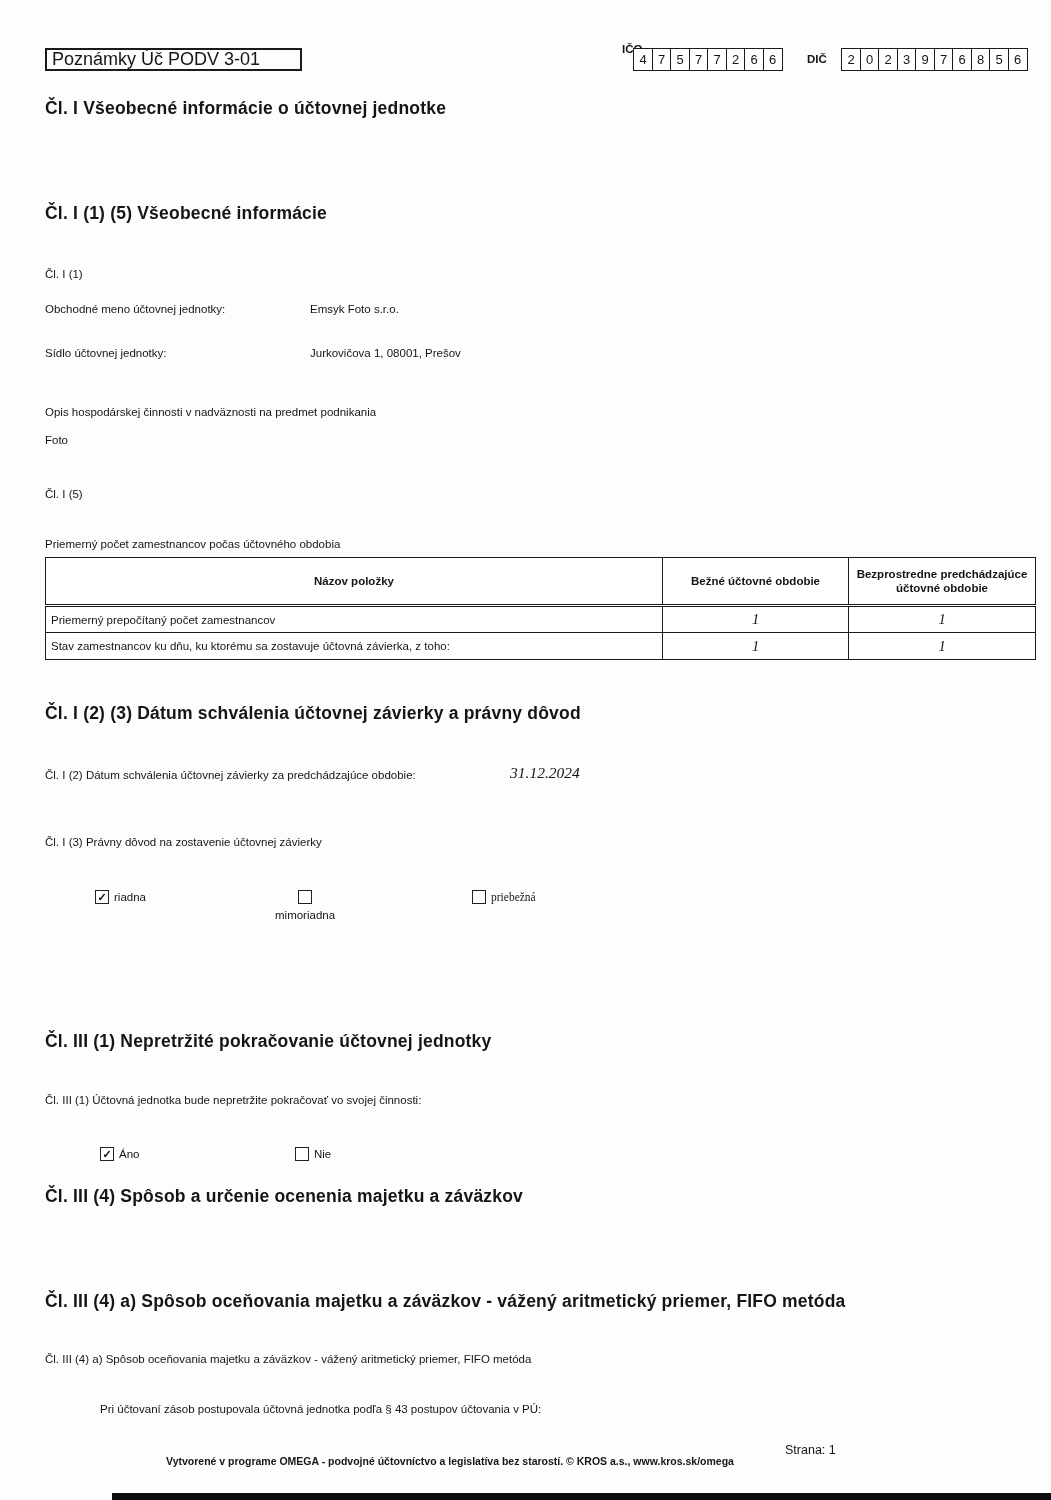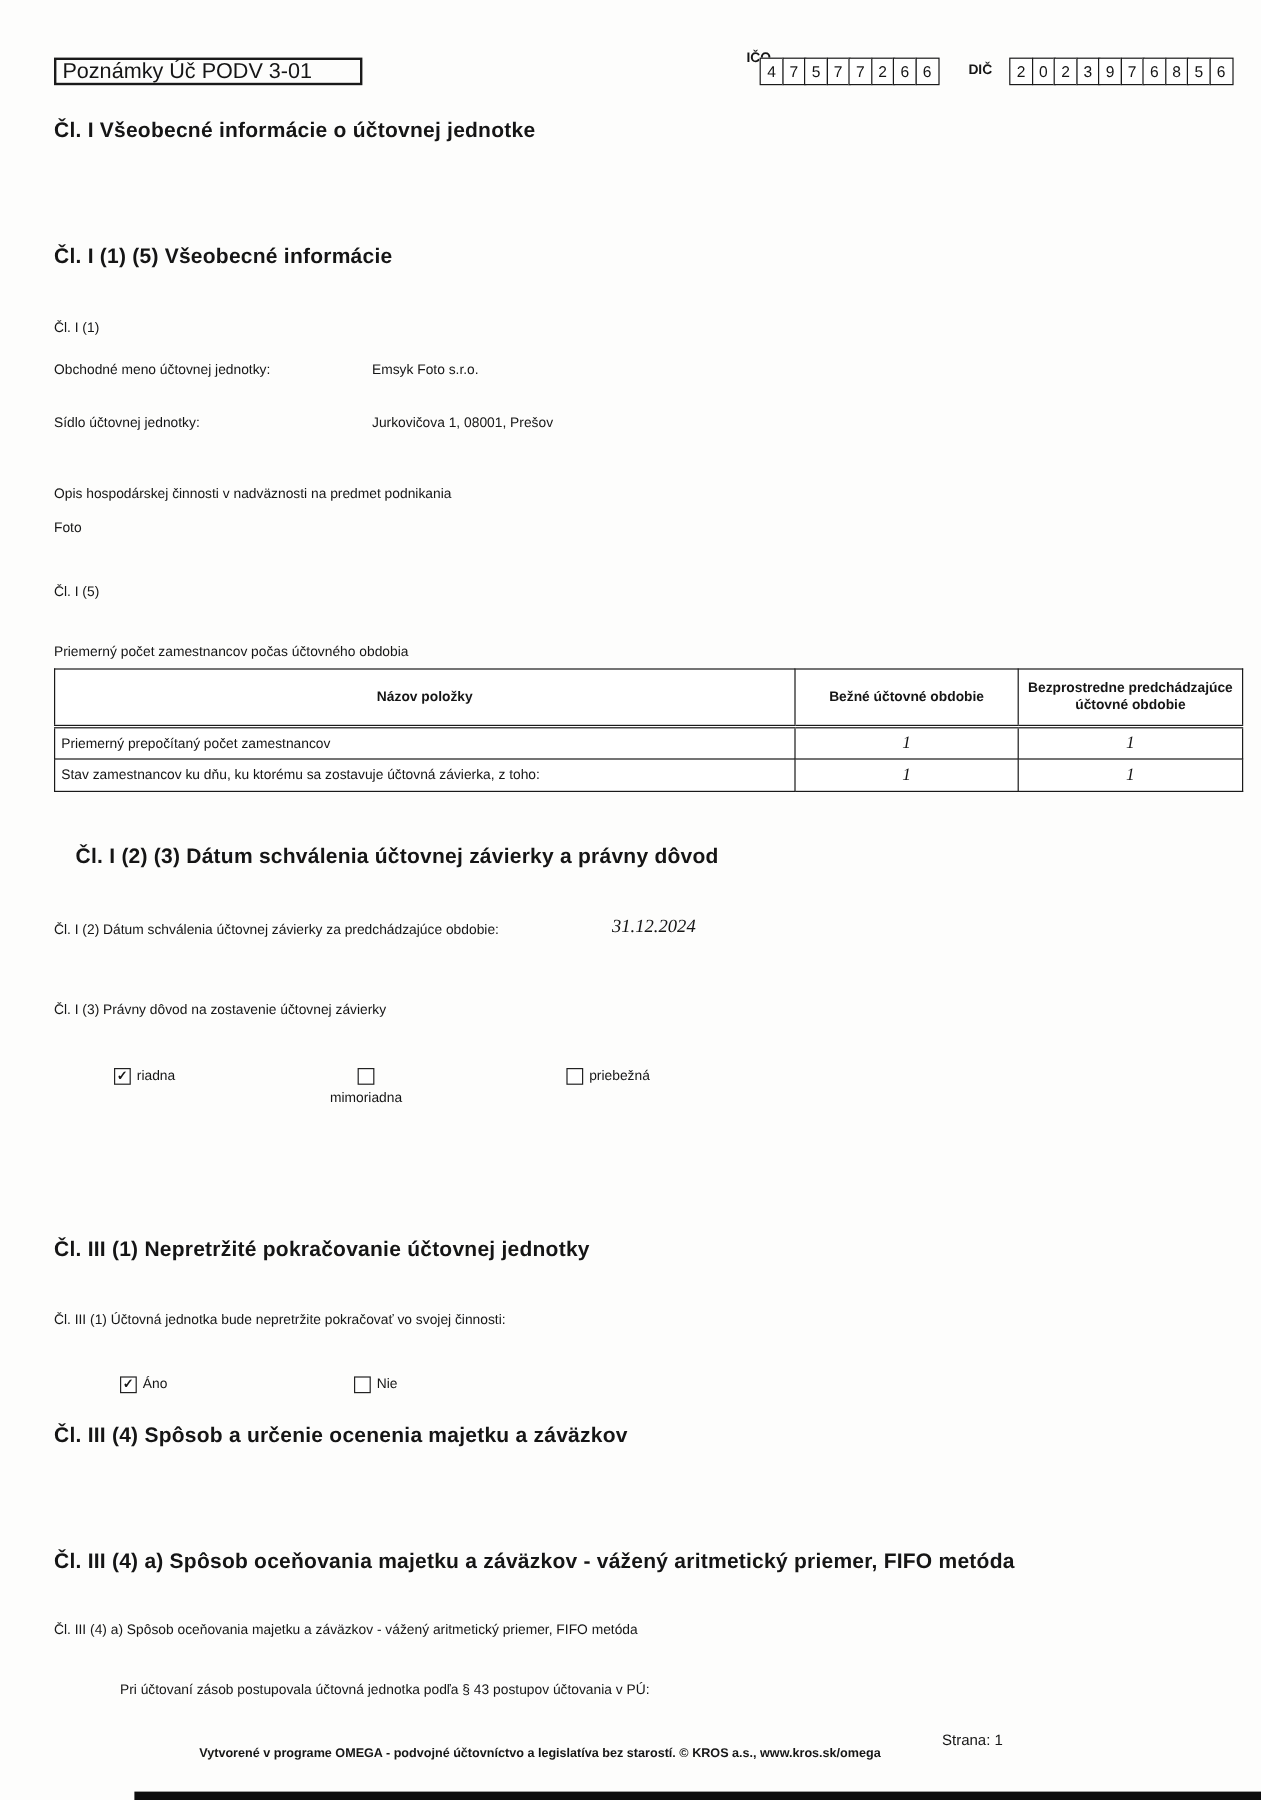--- a/index.html
+++ b/index.html
@@ -104,34 +104,34 @@
         <td class="num">1</td>
       </tr>
       <tr>
         <td>Stav zamestnancov ku dňu, ku ktorému sa zostavuje účtovná závierka, z toho:</td>
         <td class="num">1</td>
         <td class="num">1</td>
       </tr>
     </tbody>
   </table>
 
-  <div class="abs h1" style="left:63px; top:703px;">Čl. I (2) (3) Dátum schválenia účtovnej závierky a právny dôvod</div>
+  <div class="abs h1" style="left:45px; top:703px;">Čl. I (2) (3) Dátum schválenia účtovnej závierky a právny dôvod</div>
   <div class="abs small" style="left:45px; top:769px;">Čl. I (2) Dátum schválenia účtovnej závierky za predchádzajúce obdobie:</div>
   <div class="abs value-italic" style="left:510px; top:764px;">31.12.2024</div>
   <div class="abs small" style="left:45px; top:836px;">Čl. I (3) Právny dôvod na zostavenie účtovnej závierky</div>
 
   <div class="abs cb" style="left:95px; top:890px;">
     <span class="box">✓</span>
     <span class="cb-label">riadna</span>
   </div>
   <div class="abs cb" style="left:275px; top:890px;flex-direction:column;">
     <span class="box"></span>
     <span class="cb-label">mimoriadna</span>
   </div>
-  <div class="abs cb" style="left:472px; top:890px;">
+  <div class="abs cb" style="left:472px; top:890px;font-family:Liberation Serif, serif;">
     <span class="box"></span>
     <span class="cb-label">priebežná</span>
   </div>
 
 
   <div class="abs h1" style="left:45px; top:1031px;">Čl. III (1) Nepretržité pokračovanie účtovnej jednotky</div>
   <div class="abs small" style="left:45px; top:1094px;">Čl. III (1) Účtovná jednotka bude nepretržite pokračovať vo svojej činnosti:</div>
 
   <div class="abs cb" style="left:100px; top:1147px;">
     <span class="box">✓</span>

